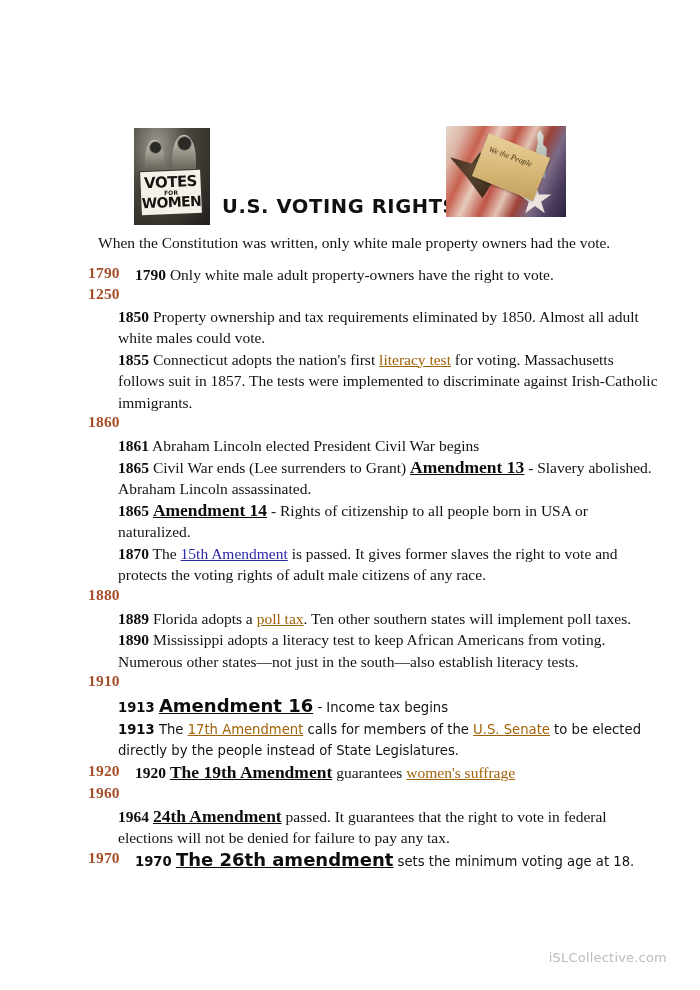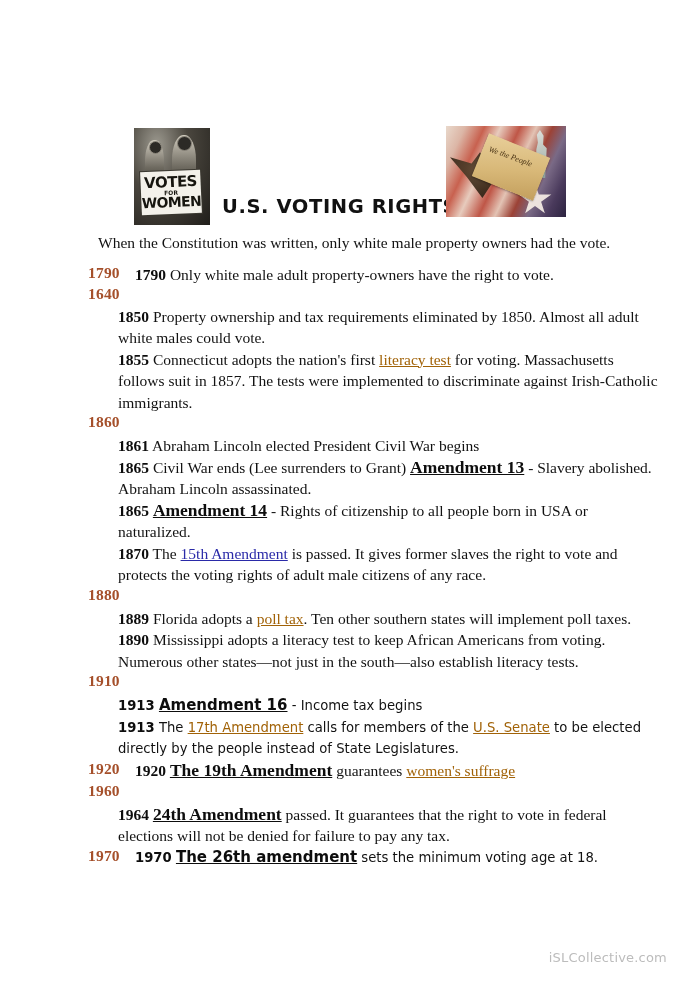--- a/index.html
+++ b/index.html
@@ -222,21 +222,21 @@
     font-weight: 700;
     color: #0d0d0d;
   }
   .amend {
     font-weight: 700;
     text-decoration: underline;
     font-size: 17.5px;
     color: #0d0d0d;
   }
   .para.sans .amend {
-    font-size: 15px;
+    font-size: 18px;
   }
   .lnk {
     color: #a16207;
     text-decoration: underline;
   }
   .lnk.bold {
     font-weight: 400;
   }
 
   .footer-mark {
@@ -285,21 +285,21 @@
   <div class="row" style="margin-bottom:10px;">
     <div class="para intro">When the Constitution was written, only white male property owners had the vote.</div>
   </div>
 
   <div class="row" style="height:21px;">
     <span class="year-marker">1790</span>
     <div class="para flush"><span class="yr">1790</span><span> Only white male adult property-owners have the right to vote.</span></div>
   </div>
 
   <div class="row" style="height:21px;">
-    <span class="year-marker">1640</span>
+    <span class="year-marker">1250</span>
   </div>
   <div class="row">
     <div class="para indent"><span class="yr">1850</span><span> Property ownership and tax requirements eliminated by 1850. Almost all adult white males could vote.</span></div>
   </div>
 
   <div class="row">
     <div class="para indent"><span class="yr">1855</span><span> Connecticut adopts the nation's first </span><span class="lnk">literacy test</span><span> for voting. Massachusetts follows suit in 1857. The tests were implemented to discriminate against Irish-Catholic immigrants.</span></div>
   </div>
 
   <div class="row" style="height:22px;">

